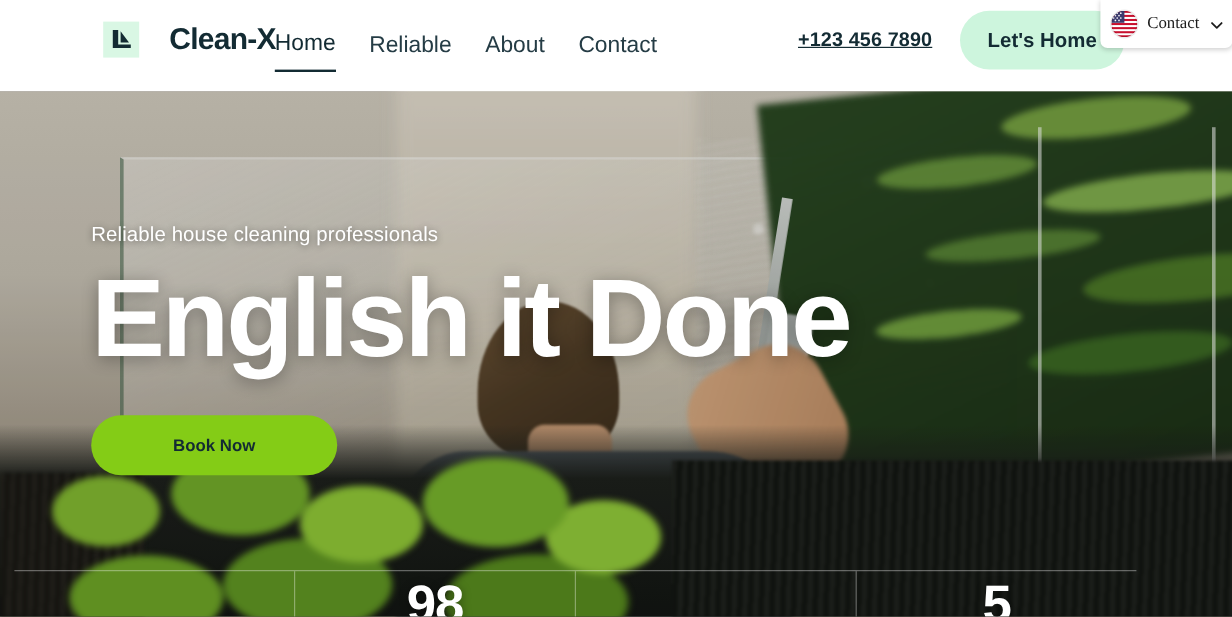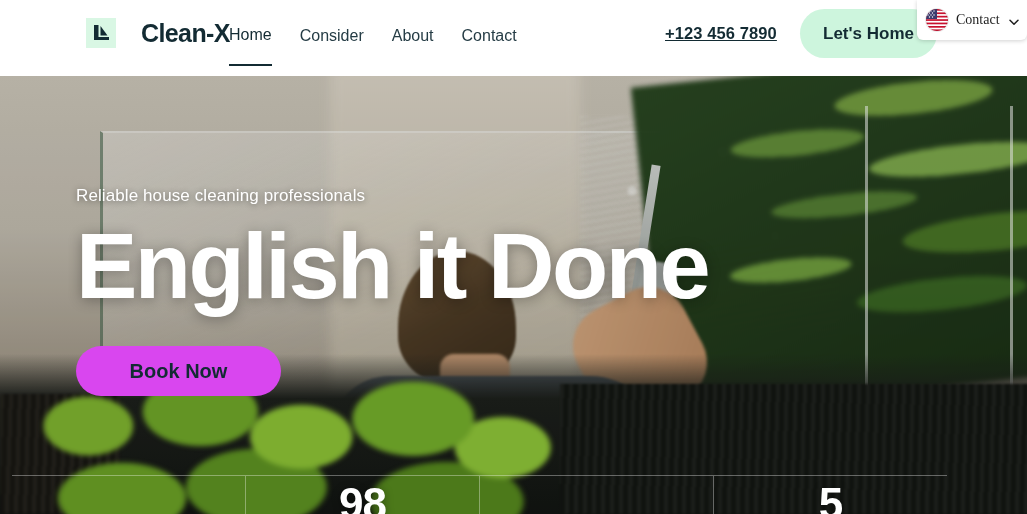--- a/index.html
+++ b/index.html
@@ -28,22 +28,22 @@
   }
   .brand-name {
     font-size:25px; font-weight:bold; color:#132b33; letter-spacing:-0.6px;
     line-height:1;
   }
   .nav {
     position:absolute; left:229px; top:25px;
     display:flex; align-items:center; gap:28px;
   }
   .nav a {
-    font-size:16px; color:#253c45; text-decoration:none; line-height:1.3;
-    padding-bottom:18px; display:inline-block;
+    font-size:19px; color:#253c45; text-decoration:none; line-height:1.3;
+    padding-bottom:8px; display:inline-block;
   }
   .nav a.active { color:#132b33; border-bottom:2px solid #132b33; }
 
   .phone {
     position:absolute; left:665px; top:24px;
     font-size:16.5px; font-weight:bold; color:#132b33; letter-spacing:0.1px;
     white-space:nowrap;
   }
   .cta {
     position:absolute; left:800px; top:9px;
@@ -200,23 +200,23 @@
     font-size:17px; color:#ffffff; margin:0 0 14px 0;
     text-shadow:0 1px 6px rgba(0,0,0,.45); letter-spacing:.1px;
   }
   .headline {
     font-size:92px; font-weight:bold; color:#ffffff; line-height:1.0;
     letter-spacing:-2.5px; margin:0; white-space:nowrap;
     text-shadow:0 2px 14px rgba(0,0,0,.32);
   }
   .book-btn {
     margin-top:34px; width:205px; height:50px; border:none; cursor:pointer;
-    border-radius:26px; background:#d946ef;
+    border-radius:26px; background:#84cc16;
     font-family:"Liberation Sans", sans-serif;
-    font-size:20px; font-weight:bold; color:#132b33;
+    font-size:14px; font-weight:bold; color:#132b33;
     display:flex; align-items:center; justify-content:center;
   }
 
   
   .stats {
     position:absolute; left:12px; bottom:0; width:935px; height:39px;
     border-top:1px solid rgba(255,255,255,.35);
     display:flex; z-index:12;
   }
   .stat {
@@ -243,21 +243,21 @@
         <svg width="20" height="20" viewBox="0 0 20 20" aria-hidden="true">
           <path d="M3 2 L3 17 L18 17 L18 14 L7.5 14 L7.5 2 Z" fill="#132b33"></path>
           <path d="M9.5 3 L16.5 12.5 L9.5 12.5 Z" fill="#132b33"></path>
         </svg>
       </span>
       <span class="brand-name">Clean-X</span>
     </div>
 
     <nav class="nav">
       <a href="#" class="active">Home</a>
-      <a href="#">Consider</a>
+      <a href="#">Reliable</a>
       <a href="#">About</a>
       <a href="#">Contact</a>
     </nav>
 
     <a class="phone" href="#">+123 456 7890</a>
 
     <button class="cta">Let's Home</button>
 
     <div class="lang">
       <span class="flag">

